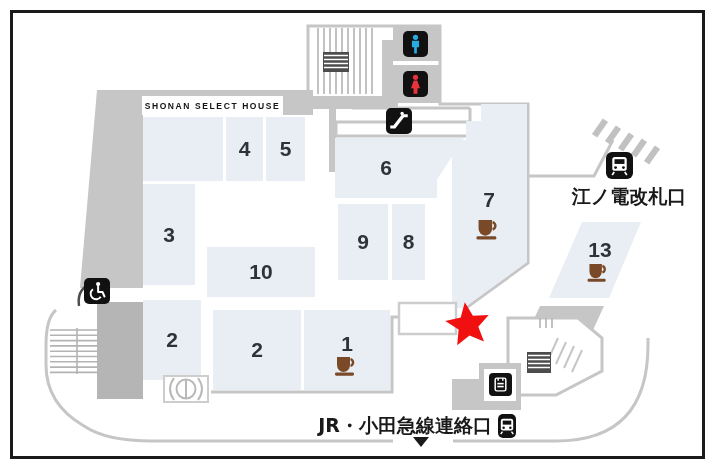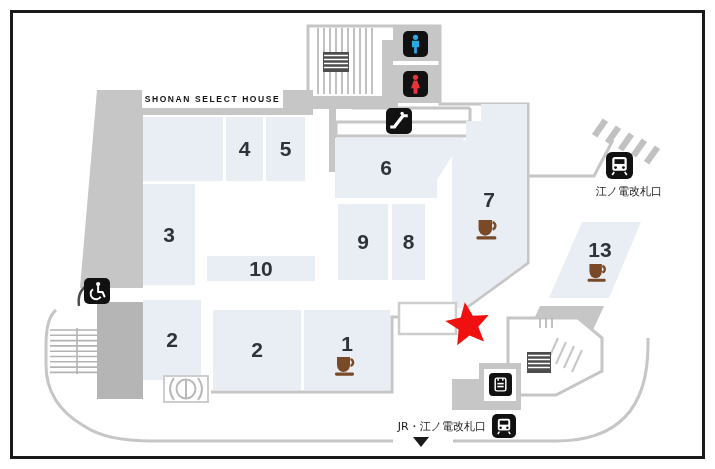--- a/index.html
+++ b/index.html
@@ -3,23 +3,23 @@
 <meta charset="utf-8">
 <style>
   html,body{margin:0;padding:0;background:#ffffff;}
   #stage{position:relative;width:715px;height:469px;background:#fff;overflow:hidden;
          font-family:"Liberation Sans","DejaVu Sans",sans-serif;}
   .abs{position:absolute;}
   #frame{left:10px;top:10px;width:695px;height:449px;border:3px solid #1a1a1a;box-sizing:border-box;}
   .room{position:absolute;background:#e9eef4;display:flex;align-items:center;justify-content:center;
         font-weight:700;font-size:21px;color:#2e3338;}
   .iconbox{position:absolute;background:#111;border-radius:5px;display:flex;align-items:center;justify-content:center;}
-  .jp-label{position:absolute;color:#1a1a1a;font-weight:400;font-size:11px;white-space:nowrap;
+  .jp-label{position:absolute;color:#1a1a1a;font-weight:700;font-size:19px;white-space:nowrap;
             font-family:"DejaVu Sans","Liberation Sans",sans-serif;}
-  #banner{position:absolute;left:142px;top:89px;width:141px;height:19px;background:#fff;
+  #banner{position:absolute;left:142px;top:96px;width:141px;height:19px;background:#fff;
           display:flex;align-items:center;justify-content:center;font-size:8.5px;font-weight:700;
           letter-spacing:1.6px;color:#141414;}
   #jr-row{position:absolute;left:330px;top:413px;width:186px;height:26px;display:flex;
           align-items:center;justify-content:flex-end;gap:6px;}
   .cup{display:block;}
 </style>
 </head>
 <body>
 
 <div id="stage">
@@ -109,21 +109,21 @@
   <div class="room" style="left:143px;top:117px;width:80px;height:64px"></div>
   <div class="room" style="left:226px;top:117px;width:37px;height:64px">
       <span>4</span>
     </div>
   <div class="room" style="left:266px;top:117px;width:39px;height:64px">
       <span>5</span>
     </div>
   <div class="room" style="left:143px;top:184px;width:52px;height:101px">
       <span>3</span>
     </div>
-  <div class="room" style="left:207px;top:256px;width:108px;height:25px">
+  <div class="room" style="left:207px;top:247px;width:108px;height:50px">
       <span>10</span>
     </div>
   <div class="room" style="left:335px;top:138px;width:102px;height:60px">
       <span>6</span>
     </div>
   <div class="room" style="left:338px;top:204px;width:50px;height:76px">
       <span>9</span>
     </div>
   <div class="room" style="left:392px;top:204px;width:33px;height:76px">
       <span>8</span>
@@ -200,21 +200,21 @@
   <div class="iconbox" style="left:489px;top:373px;width:23px;height:23px;border-radius:4px">
     <svg width="17" height="17" viewBox="-8 -8 16 16">
       <rect x="-5" y="-6" width="10" height="12" rx="1.5" stroke="#fff" stroke-width="1.4" fill="none"></rect>
       <path d="M-2.2,-6 v2.4 M2.2,-6 v2.4" stroke="#fff" stroke-width="1.4"></path>
       <rect x="-3" y="-1.6" width="6" height="1.5" fill="#fff"></rect>
       <rect x="-3" y="1.2" width="6" height="1.5" fill="#fff"></rect>
     </svg>
   </div>
 
   <div id="jr-row">
-    <span class="jp-label" style="position:static">JR・江ノ電改札口</span>
+    <span class="jp-label" style="position:static">JR・小田急線連絡口</span>
     <div class="iconbox" style="position:static;width:24px;height:24px;border-radius:5px">
       <svg width="18" height="18" viewBox="-8 -8 16 16">
         <rect x="-5.5" y="-6.5" width="11" height="10.5" rx="2" fill="#fff"></rect>
         <rect x="-3.8" y="-4.8" width="7.6" height="3.6" fill="#111"></rect>
         <circle cx="-3" cy="1.6" r="1.1" fill="#111"></circle>
           <circle cx="3" cy="1.6" r="1.1" fill="#111"></circle>
         <path d="M-4,5 l-1.6,2.2 M4,5 l1.6,2.2" stroke="#fff" stroke-width="1.3"></path>
       </svg>
     </div>
   </div>

